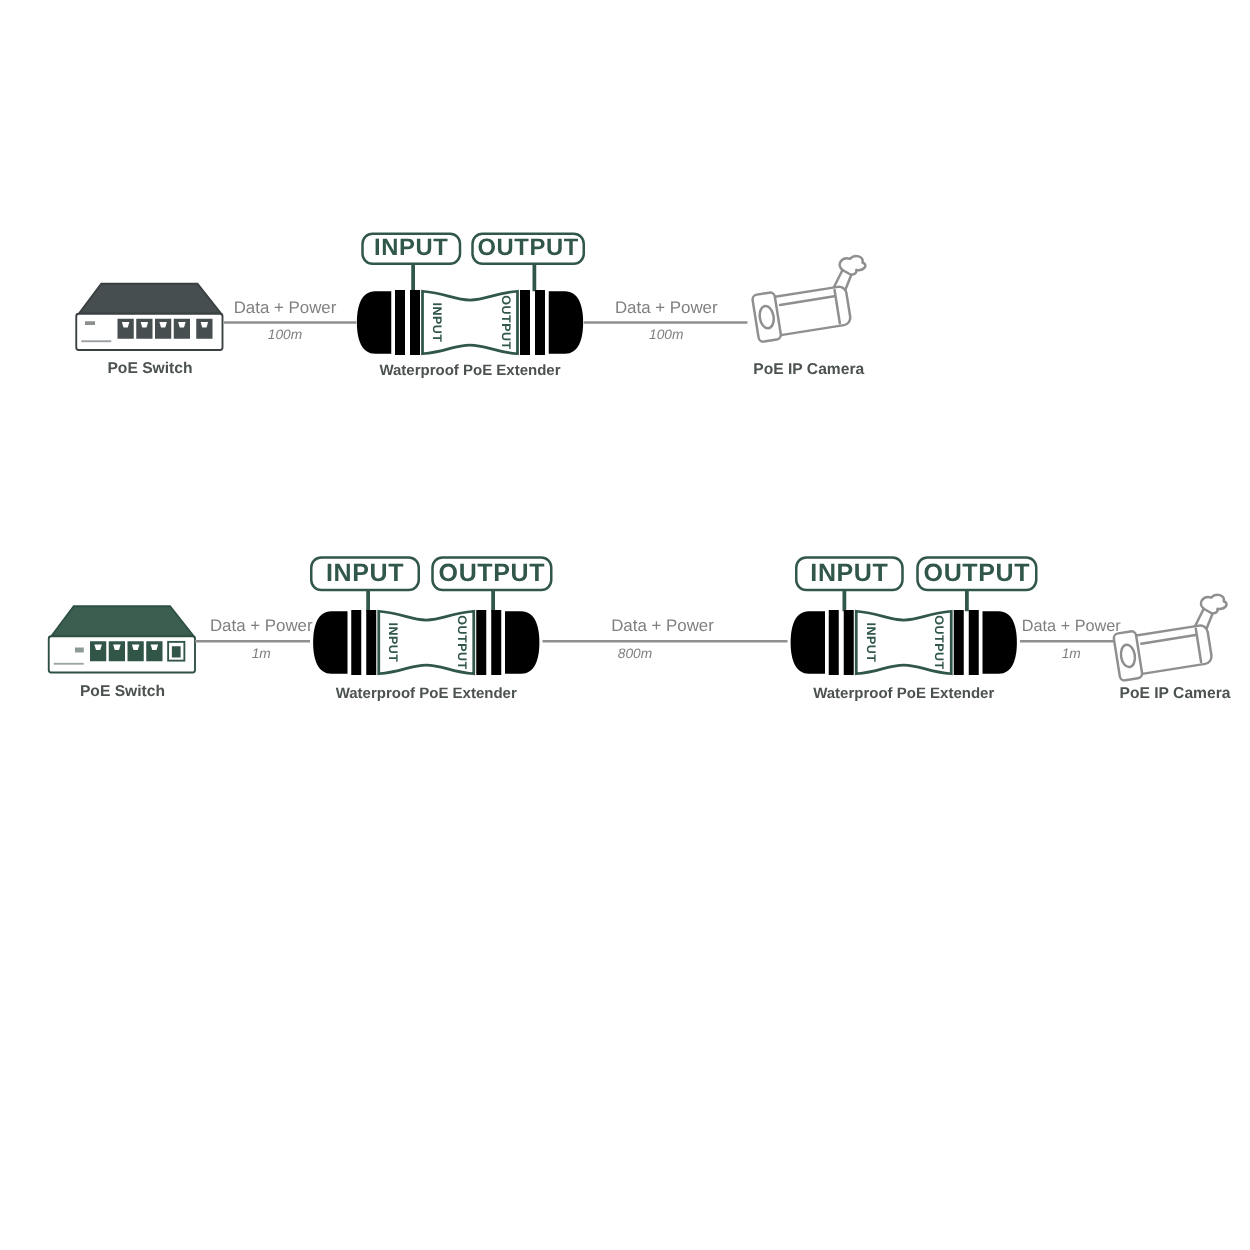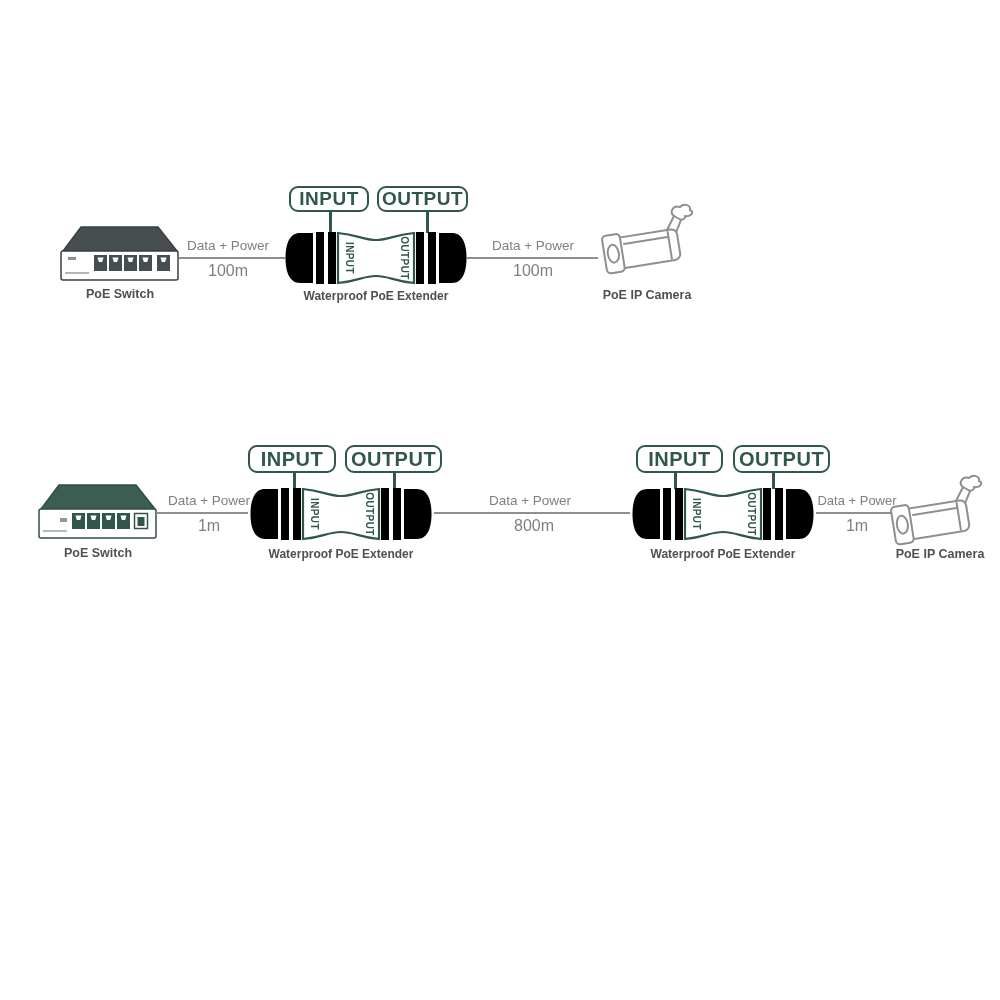--- a/index.html
+++ b/index.html
@@ -4,21 +4,21 @@
 <style>
   html,body{margin:0;padding:0;background:#ffffff;}
   .canvas{
     position:relative;width:1000px;height:1000px;background:#ffffff;
     font-family:"Liberation Sans", sans-serif;overflow:hidden;
   }
   .defs-svg{position:absolute;width:0;height:0;}
   .cable{position:absolute;height:2px;background:#8f8f8f;}
   .lk{position:absolute;text-align:center;color:#7f7f7f;}
   .lk-top{font-size:13.5px;}
-  .lk-dist{font-size:16px;}
+  .lk-dist{font-size:11px;font-style:italic;}
   .dev-label{position:absolute;text-align:center;font-size:12.5px;font-weight:700;color:#4b524f;}
   .tag{
     position:absolute;display:flex;align-items:center;justify-content:center;
     border:2.5px solid #30574a;border-radius:9px;background:#fff;color:#30574a;
     font-weight:700;letter-spacing:0.5px;box-sizing:border-box;
   }
   .tag.r1{font-size:19px;}
   .tag.r2{font-size:20px;}
   .leader{position:absolute;width:2.5px;background:#30574a;}
   .ext{position:absolute;width:186px;height:56px;overflow:visible;}
@@ -169,21 +169,21 @@
     <path class="outline" d="M55,3 C74,4.5 80,10 93,10 C106,10 112,4.5 131,3 L131,53 C112,51.5 106,46 93,46 C80,46 74,51.5 55,53 Z"></path>
     <use href="#ext-end"></use>
     <use href="#ext-end" transform="translate(186,0) scale(-1,1)"></use>
     <text class="vtext" transform="translate(66,28) rotate(90)">INPUT</text>
     <text class="vtext" transform="translate(121,28) rotate(90)">OUTPUT</text>
   </svg>
   <div class="dev-label" style="left:248px;top:547px;width:186px;font-size:12px;">Waterproof PoE Extender</div>
 
   <div class="cable" style="left:434px;top:512px;width:196px;"></div>
   <div class="lk lk-top" style="left:470px;top:493px;width:120px;">Data + Power</div>
-  <div class="lk lk-dist" style="left:474px;top:517px;width:120px;">800m</div>
+  <div class="lk lk-dist" style="left:448px;top:517px;width:120px;">800m</div>
 
   <div class="tag r2" style="left:636px;top:445px;width:87px;height:28px;">INPUT</div>
   <div class="tag r2" style="left:733px;top:445px;width:97px;height:28px;">OUTPUT</div>
   <div class="leader" style="left:674px;top:472px;height:17px;"></div>
   <div class="leader" style="left:772px;top:472px;height:17px;"></div>
   <svg class="ext" style="left:630px;top:486px;" viewBox="0 0 186 56">
     <path class="outline" d="M55,3 C74,4.5 80,10 93,10 C106,10 112,4.5 131,3 L131,53 C112,51.5 106,46 93,46 C80,46 74,51.5 55,53 Z"></path>
     <use href="#ext-end"></use>
     <use href="#ext-end" transform="translate(186,0) scale(-1,1)"></use>
     <text class="vtext" transform="translate(66,28) rotate(90)">INPUT</text>

